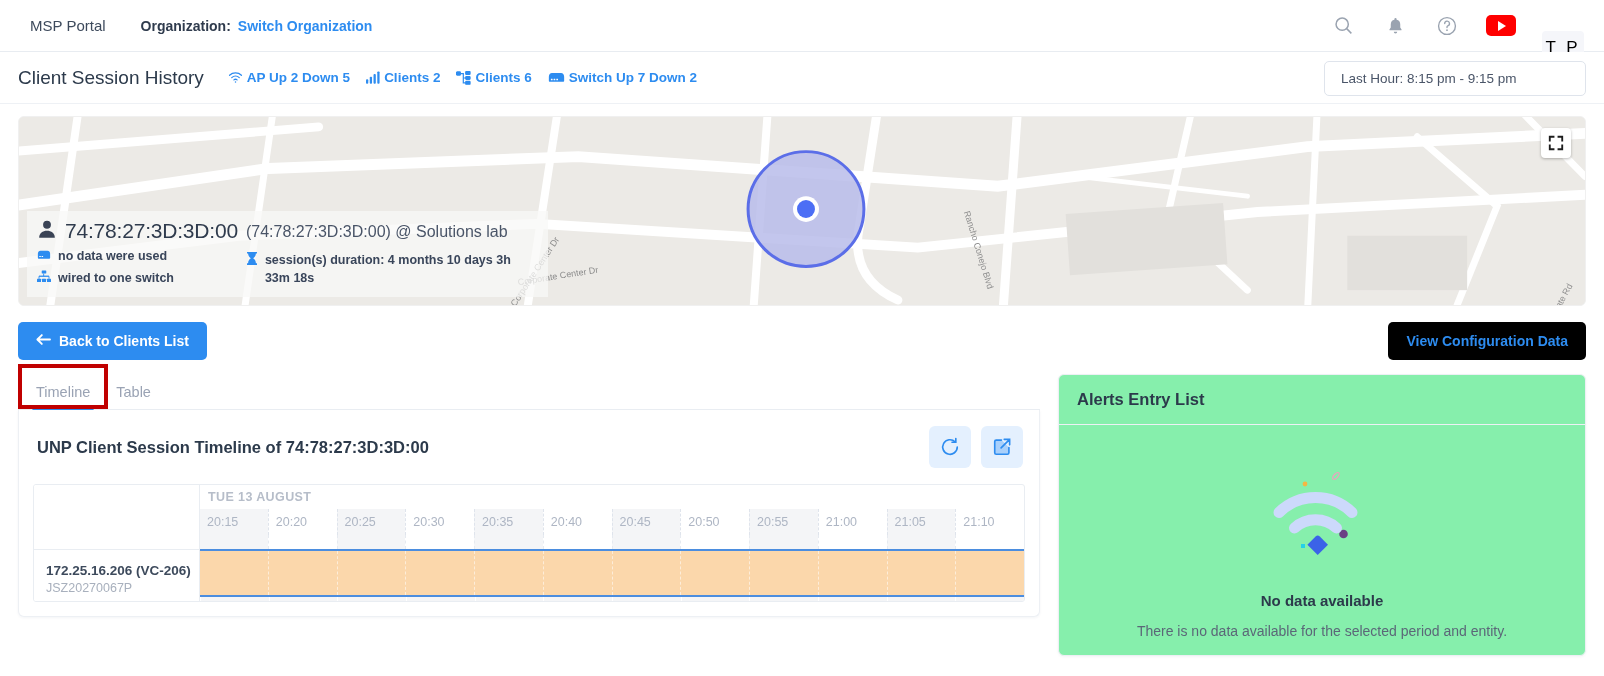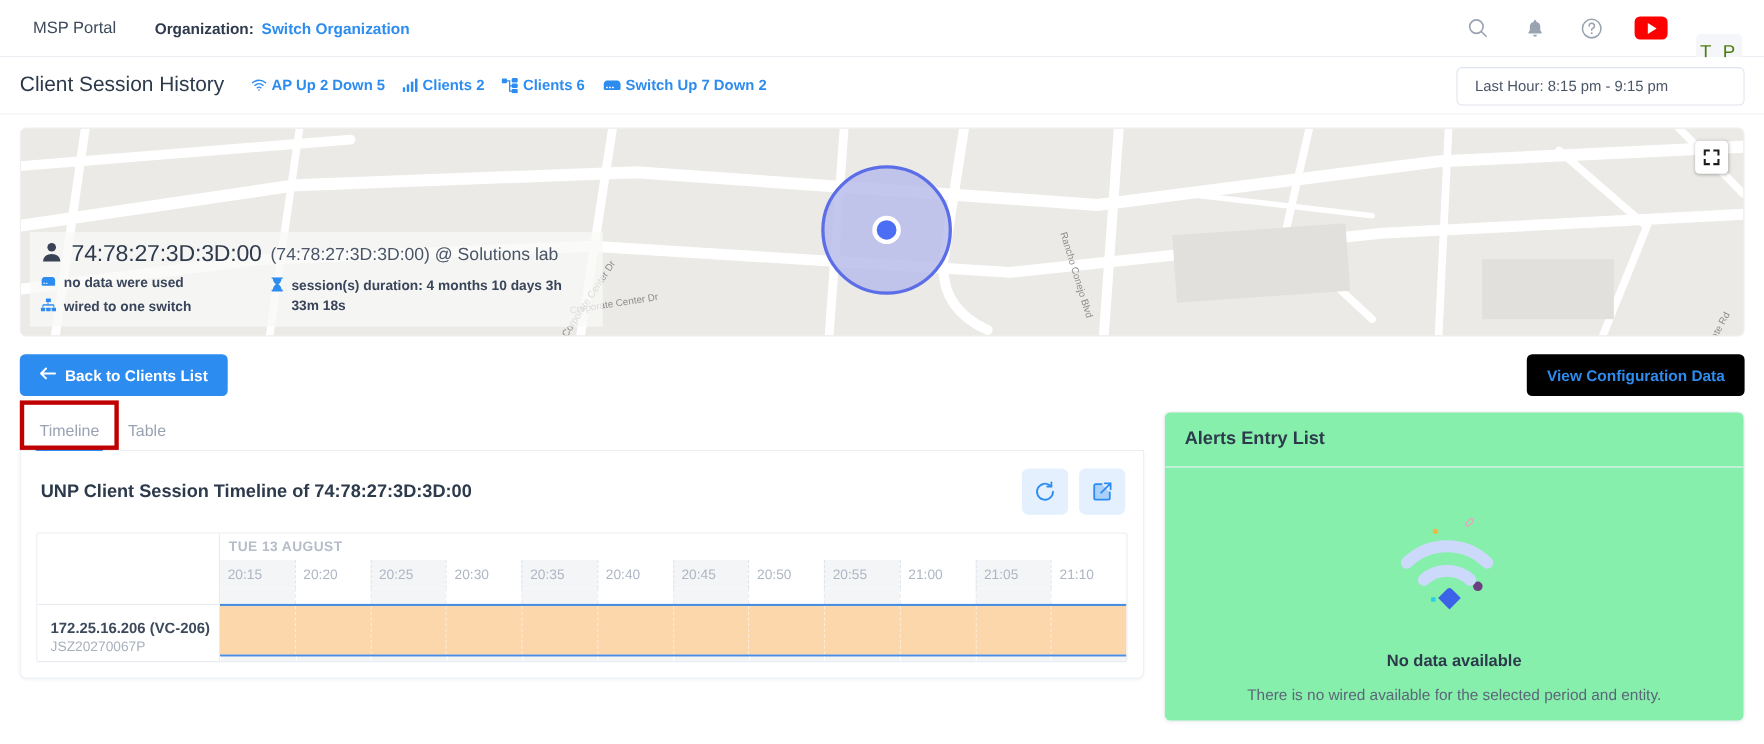--- a/index.html
+++ b/index.html
@@ -65,21 +65,21 @@
     border-bottom: 5px solid transparent;
     margin-left: 2px;
   }
   .avatar {
     width: 42px; height: 34px;
     background: #f5f6fa;
     border-radius: 4px;
     display: flex; align-items: center; justify-content: center;
     font-size: 17px;
     letter-spacing: 3px;
-    color: #4d7c0f;
+    color: #000000;
     cursor: pointer;
     margin-top: 44px;
   }
 
   
   .pagehead {
     height: 52px;
     display: flex;
     align-items: center;
     padding: 0 18px 0 18px;
@@ -689,17 +689,17 @@
             <circle cx="47" cy="18" r="2.4" fill="#f5b642"></circle>
             <path d="M76.5 8.5c1.6-1.6 3.6-2.4 4.4-1.6.8.8 0 2.8-1.6 4.4-1.6 1.6-3.6 2.4-4.4 1.6-.8-.8 0-2.8 1.6-4.4z" stroke="#f49cc0" stroke-width="1.1"></path>
             <circle cx="85.5" cy="68" r="4.3" fill="#6b3f84"></circle>
             <rect x="43" y="78" width="4" height="4" fill="#25d0e8"></rect>
             <path d="M21 46.5a52 52 0 0 1 73 0" stroke="#ccd9fb" stroke-width="11" stroke-linecap="round"></path>
             <path d="M36.5 62a31 31 0 0 1 42 0" stroke="#ccd9fb" stroke-width="11" stroke-linecap="round"></path>
             <path d="M57.6 70.5a3 3 0 0 1 4.2 0l8.2 8.2-10.3 10.3-10.3-10.3z" fill="#3b63e8"></path>
           </svg>
         </div>
         <div class="nodata-title">No data available</div>
-        <div class="nodata-sub">There is no wired available for the selected period and entity.</div>
+        <div class="nodata-sub">There is no data available for the selected period and entity.</div>
       </div>
     </div>
   </div>
 </div>
 
 </body></html>

